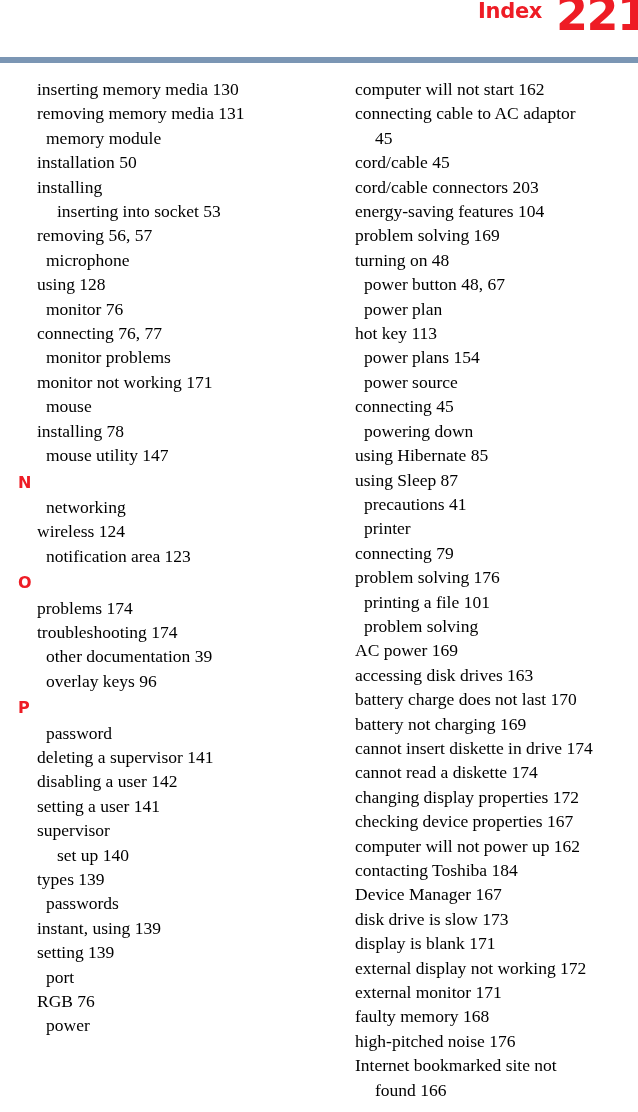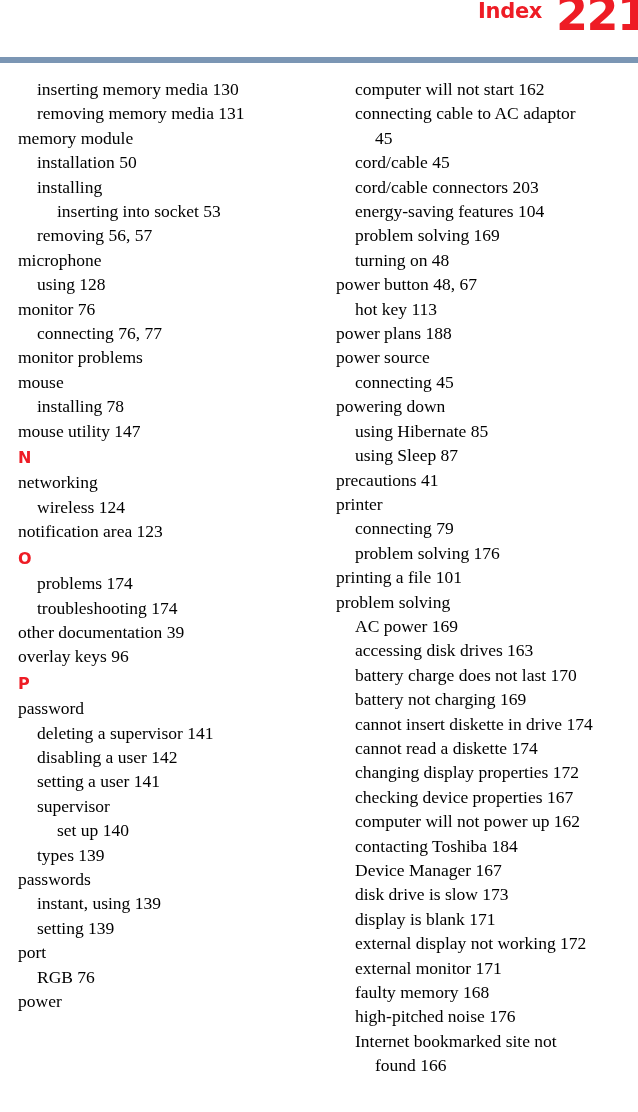--- a/index.html
+++ b/index.html
@@ -64,21 +64,21 @@
     line-height: 24.4px;
   }
   #column-left  { left: 18px;  width: 300px; }
   #column-right { left: 336px; width: 302px; }
 
   .entry {
     white-space: nowrap;
     margin: 0;
     padding: 0;
   }
-  .lvl0 { padding-left: 0px;  }
+  .lvl0 { padding-left: 0px; margin-left: 28px;  }
   .lvl1 { padding-left: 19px; }
   .lvl2 { padding-left: 39px; }
 
   .section-letter {
     font-family: "DejaVu Sans", sans-serif;
     font-weight: bold;
     font-size: 16px;
     color: #ee1c25;
     line-height: 24.4px;
     margin: 0;
@@ -102,20 +102,21 @@
     <div class="entry lvl0">memory module</div>
     <div class="entry lvl1">installation 50</div>
     <div class="entry lvl1">installing</div>
     <div class="entry lvl2">inserting into socket 53</div>
     <div class="entry lvl1">removing 56, 57</div>
     <div class="entry lvl0">microphone</div>
     <div class="entry lvl1">using 128</div>
     <div class="entry lvl0">monitor 76</div>
     <div class="entry lvl1">connecting 76, 77</div>
     <div class="entry lvl0">monitor problems</div>
+    <div class="entry lvl1">monitor not working 171</div>
     <div class="entry lvl0">mouse</div>
     <div class="entry lvl1">installing 78</div>
     <div class="entry lvl0">mouse utility 147</div>
     <div class="section-letter sec-gap-before">N</div>
     <div class="entry lvl0">networking</div>
     <div class="entry lvl1">wireless 124</div>
     <div class="entry lvl0">notification area 123</div>
     <div class="section-letter sec-gap-before">O</div>
     <div class="entry lvl1">problems 174</div>
     <div class="entry lvl1">troubleshooting 174</div>
@@ -139,22 +140,23 @@
 <div class="column" id="column-right">
     <div class="entry lvl1">computer will not start 162</div>
     <div class="entry lvl1">connecting cable to AC adaptor</div>
     <div class="entry lvl2">45</div>
     <div class="entry lvl1">cord/cable 45</div>
     <div class="entry lvl1">cord/cable connectors 203</div>
     <div class="entry lvl1">energy-saving features 104</div>
     <div class="entry lvl1">problem solving 169</div>
     <div class="entry lvl1">turning on 48</div>
     <div class="entry lvl0">power button 48, 67</div>
+    <div class="entry lvl0">power plan</div>
     <div class="entry lvl1">hot key 113</div>
-    <div class="entry lvl0">power plans 188</div>
+    <div class="entry lvl0">power plans 154</div>
     <div class="entry lvl0">power source</div>
     <div class="entry lvl1">connecting 45</div>
     <div class="entry lvl0">powering down</div>
     <div class="entry lvl1">using Hibernate 85</div>
     <div class="entry lvl1">using Sleep 87</div>
     <div class="entry lvl0">precautions 41</div>
     <div class="entry lvl0">printer</div>
     <div class="entry lvl1">connecting 79</div>
     <div class="entry lvl1">problem solving 176</div>
     <div class="entry lvl0">printing a file 101</div>

